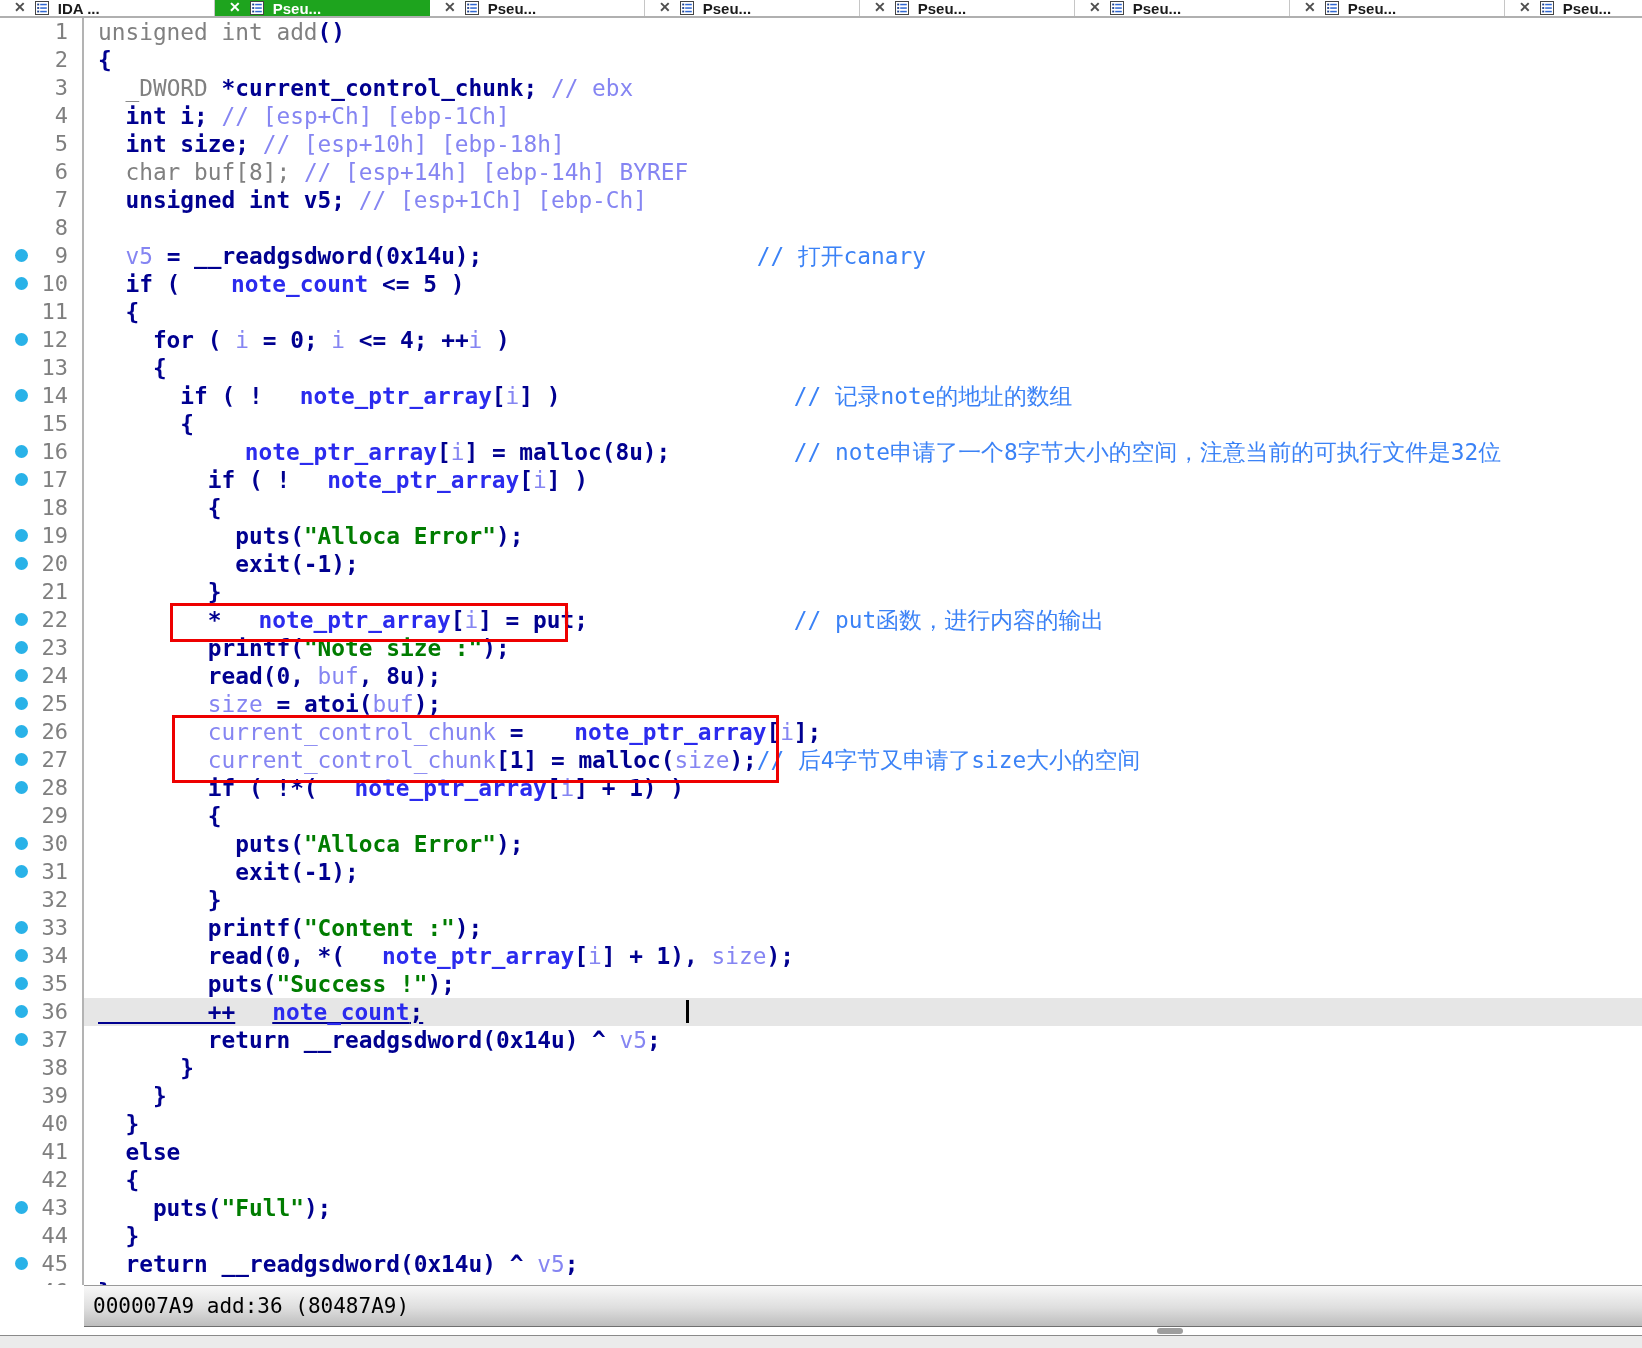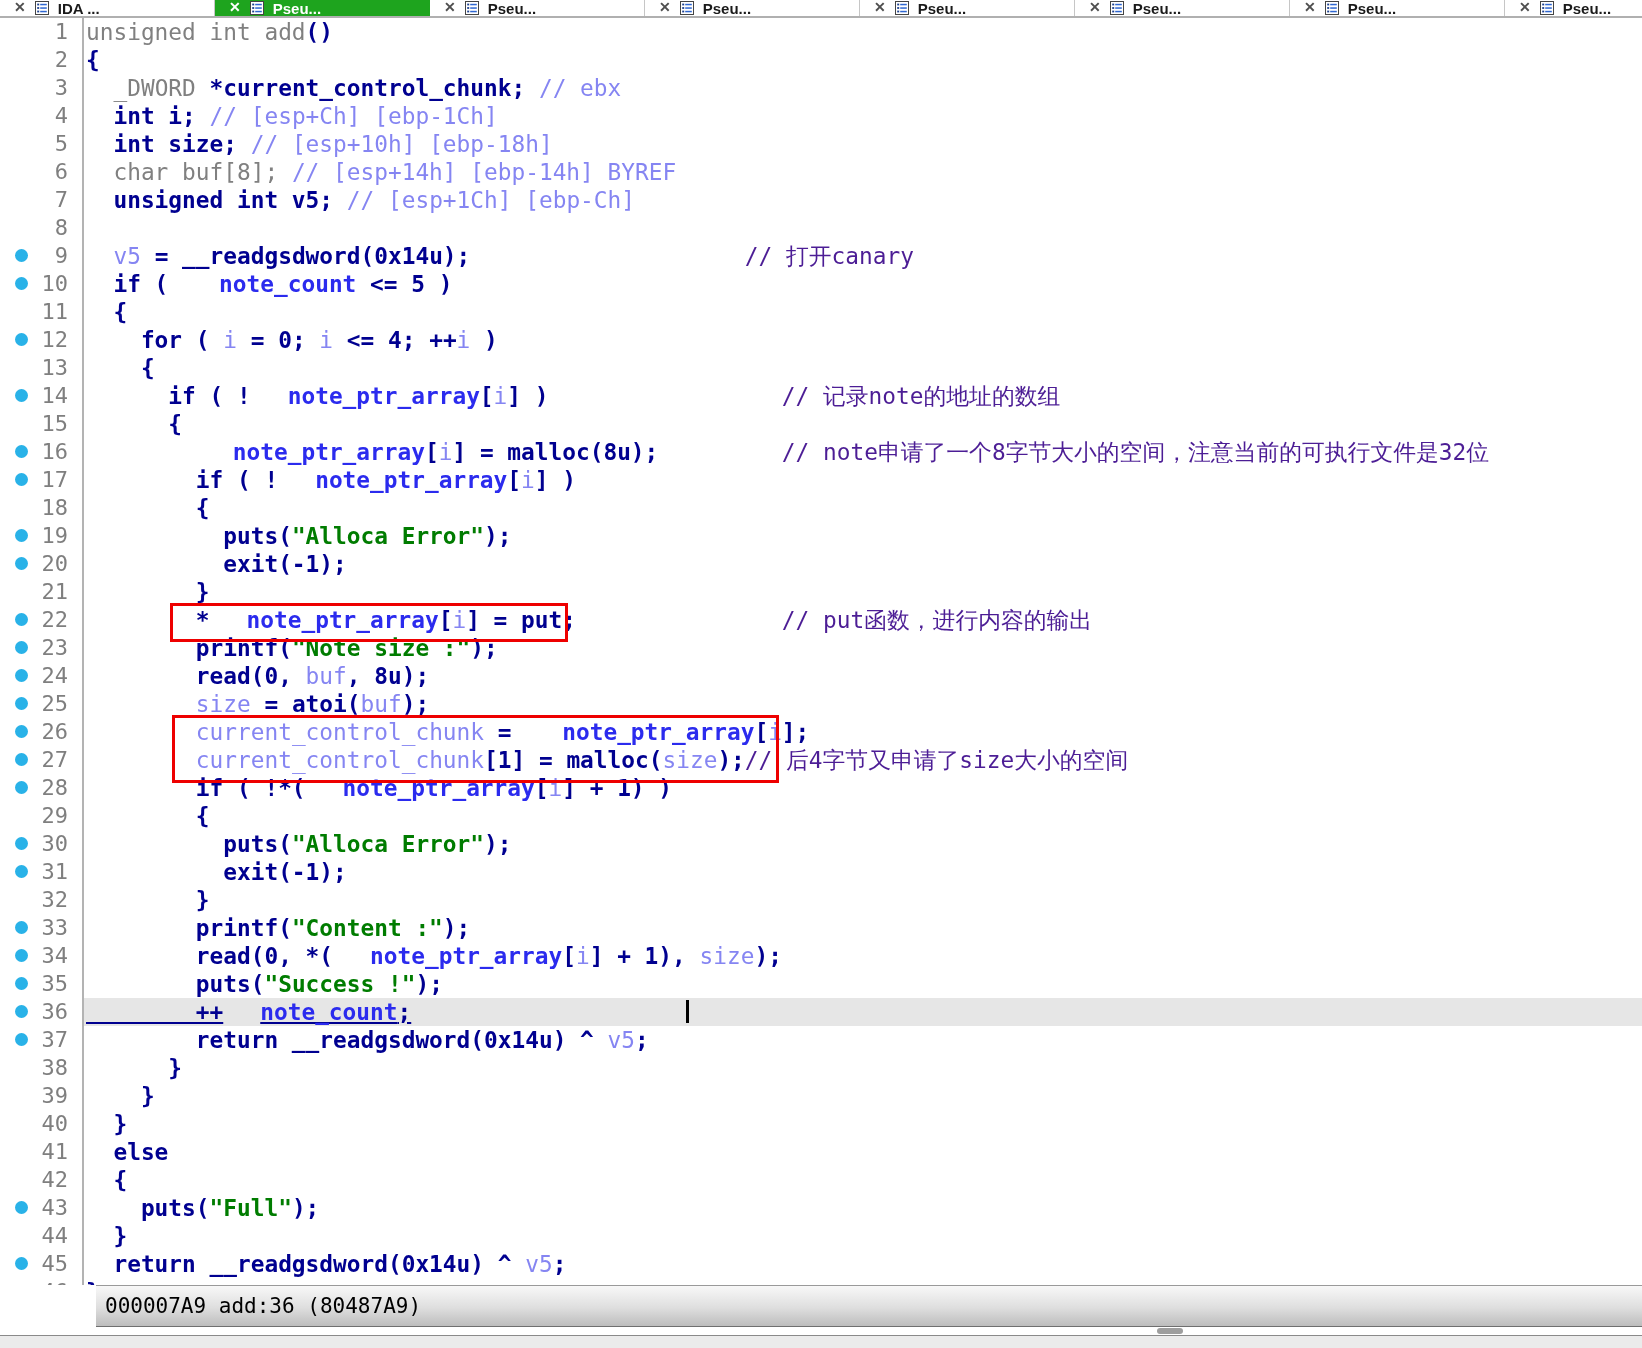--- a/index.html
+++ b/index.html
@@ -19,33 +19,33 @@
 
   
   .viewport{flex:0 0 1267px;height:1267px;position:relative;overflow:hidden;background:#ffffff;
             font-family:"DejaVu Sans Mono","Liberation Mono",monospace;font-size:22.8px;}
   .row{display:flex;height:28px;line-height:28px;}
   .gut{flex:0 0 84px;box-sizing:border-box;position:relative;background:#ffffff;
        border-right:2px solid #b3b3b3;text-align:right;padding-right:14px;
        color:#7f7f7f;font-size:22px;z-index:2;}
   .dot{position:absolute;left:15px;top:7px;width:13px;height:13px;border-radius:50%;
        background:#29b2e8;cursor:pointer;}
-  .code{flex:1 1 auto;position:relative;white-space:pre;padding-left:2px;color:#000090;}
+  .code{flex:1 1 auto;position:relative;white-space:pre;padding-left:14px;color:#000090;}
   .row.hl .code{background:#e6e6e6;text-decoration:underline;}
   .tk-kw{color:#000090;font-weight:bold;}
   .tk-gr{color:#808080;}
   .tk-lo{color:#8585f2;}
   .tk-gl{color:#2b2bee;font-weight:bold;margin-left:37px;}
   .tk-st{color:#007c00;font-weight:bold;}
-  .tk-co{color:#4c1d95;}
+  .tk-co{color:#3b82f6;}
   .caret{position:absolute;top:2px;width:3px;height:23px;background:#000;}
   .redbox{position:absolute;border:3px solid #ee0000;z-index:3;pointer-events:none;}
 
   
-  .statusrow{flex:0 0 42px;display:flex;padding-left:12px;}
+  .statusrow{flex:0 0 42px;display:flex;}
   .statusspacer{flex:0 0 84px;background:#ffffff;}
   .statusbar{flex:1 1 auto;background:linear-gradient(#f8f8f8,#dedede 55%,#bdbdbd);
              border-top:1px solid #9a9a9a;border-bottom:1px solid #6f6f6f;
              display:flex;align-items:center;padding-left:9px;
              font-family:"DejaVu Sans Mono","Liberation Mono",monospace;
              font-size:21px;color:#000;}
 
   
   .hscroll{flex:0 0 8px;position:relative;background:#ffffff;}
   .thumb{position:absolute;left:1157px;top:1px;width:26px;height:6px;border-radius:3px;

